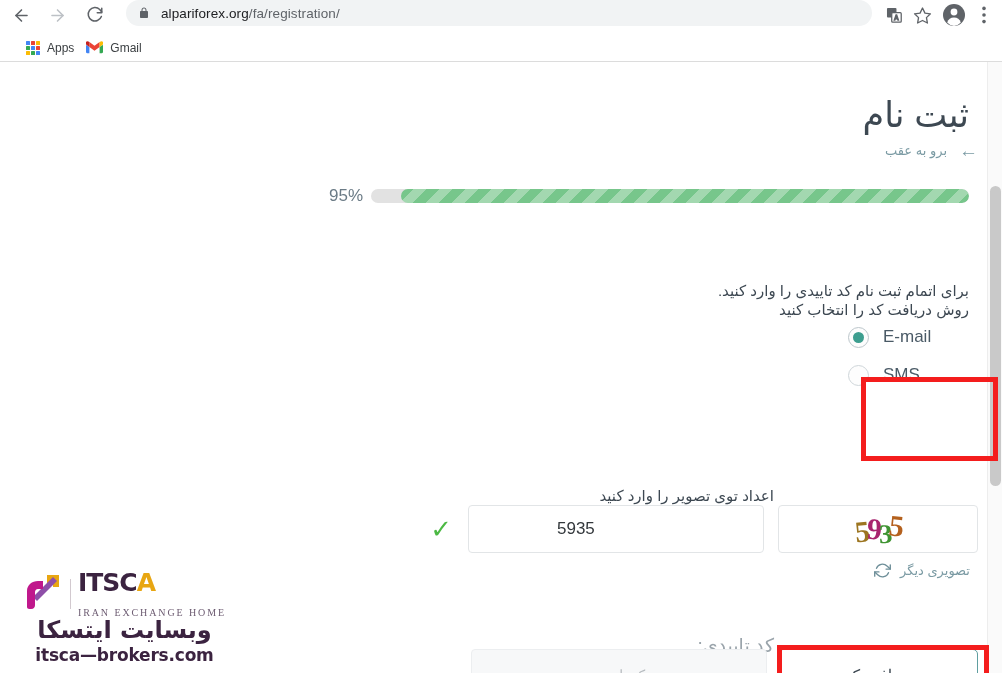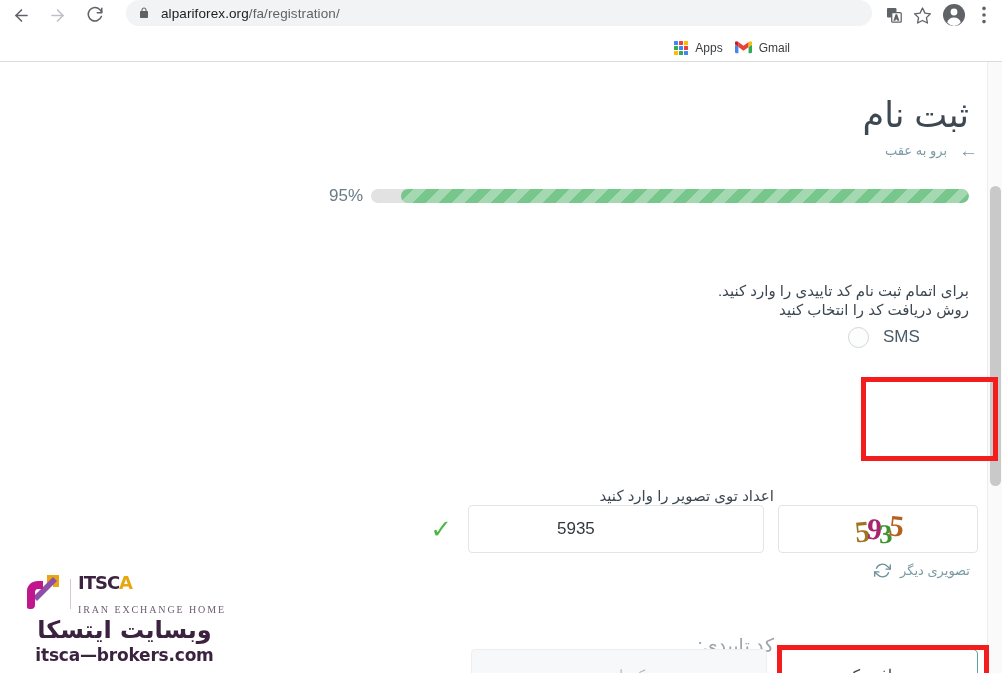--- a/index.html
+++ b/index.html
@@ -65,22 +65,21 @@
     border-radius: 50%;
   }
   #btn-profile { width: 30px; height: 30px; margin: 0 3px; color: #5f6368; }
   #btn-menu { width: 24px; height: 28px; }
 
   
   #bookmarks-row {
     position: absolute; top: 34px; left: 0;
     width: 798px; height: 27px;
     display: flex; align-items: center;
-    padding-left: 10px;
-    justify-content: flex-end;
+    padding-left: 22px;
   }
   .bm-item {
     display: flex; align-items: center;
     height: 22px; padding: 0 8px 0 4px;
     border-radius: 4px;
     font-size: 12px; color: #3c4043;
   }
   .bm-item .bm-label { margin-left: 7px; white-space: nowrap; }
 
   
@@ -348,21 +347,21 @@
   #wm-top {
     display: flex; align-items: center; justify-content: center;
     gap: 7px; height: 40px;
   }
   #wm-mark { flex: none; }
   #wm-divider {
     width: 1px; height: 30px; background: #d2c9cf;
   }
   #wm-texts { display: flex; flex-direction: column; align-items: flex-start; }
   #wm-itsca {
-    font-size: 18px; font-weight: 700; letter-spacing: -1px;
+    font-size: 25px; font-weight: 700; letter-spacing: -1px;
     color: #3b2340;
     line-height: 1;
     font-family: "DejaVu Sans", sans-serif;
   }
   #wm-itsca .a-gold { color: #e8a612; }
   #wm-sub {
     font-size: 10px; letter-spacing: 1.9px; color: #6d5c72;
     margin-top: 12px;
     font-family: Liberation Serif, serif;
   }
@@ -491,20 +490,26 @@
         <div id="progress-fill" style="width: 95%; background-color: rgb(119, 198, 139);"></div>
       </div>
       <span id="progress-label">95%</span>
     </div>
 
     <p class="instruction" id="instruction-1">برای اتمام ثبت نام کد تاییدی را وارد کنید.</p>
     <p class="instruction" id="instruction-2">روش دریافت کد را انتخاب کنید</p>
 
     <div id="method-group">
       <label class="radio-row">
+        <span class="radio-circle checked">
+          <span class="radio-dot"></span>
+        </span>
+        <span class="radio-label">E-mail</span>
+      </label>
+      <label class="radio-row">
         <span class="radio-circle"></span>
         <span class="radio-label">SMS</span>
       </label>
     </div>
 
     <p id="captcha-instruction">اعداد توی تصویر را وارد کنید</p>
 
     <div id="captcha-row">
       <div id="captcha-image-box">
         <span id="captcha-digits">

